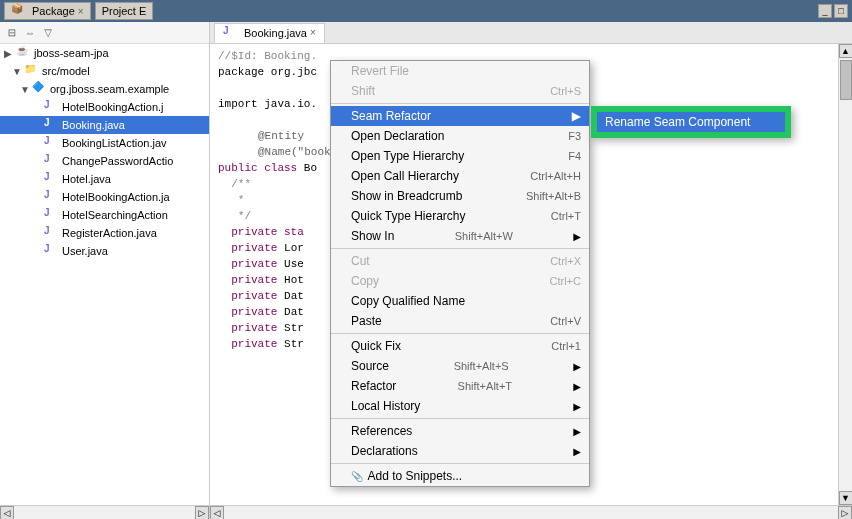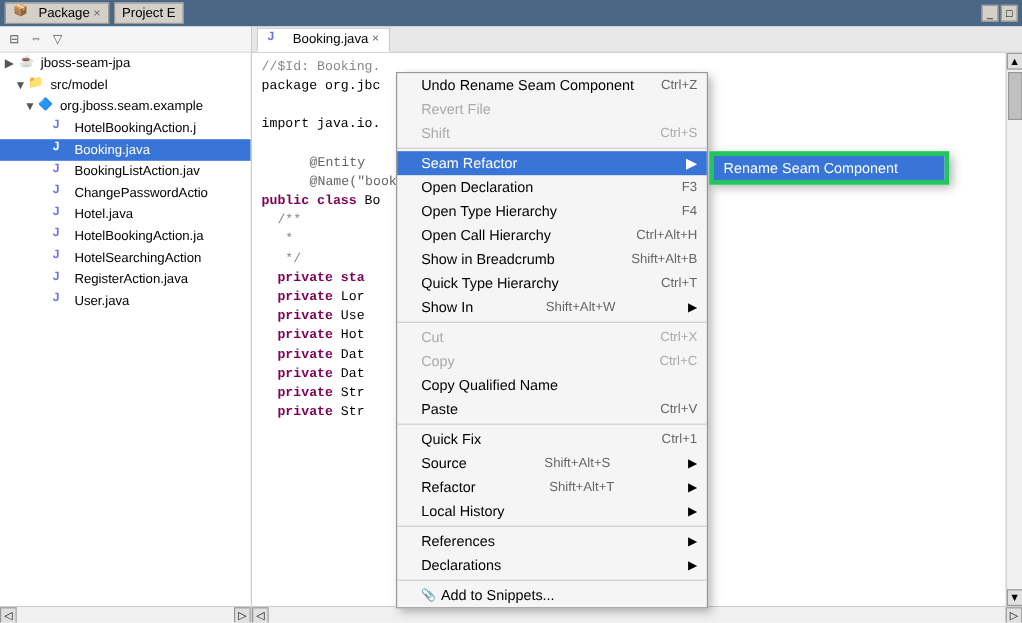--- a/index.html
+++ b/index.html
@@ -168,21 +168,21 @@
       flex: 1;
       overflow: hidden;
       padding: 4px 8px;
       font-family: 'Courier New', monospace;
       font-size: 11px;
       line-height: 16px;
       color: #000;
       position: relative;
     }
 
-    .code-blue { color: #7f0055; font-weight: bold; }
+    .code-blue { color: #7f0055; font-weight: normal; }
     .code-brown { color: #646464; margin-left: 40px; }
     .code-black { color: #000; }
     .code-gray { color: #888; }
 
     
     .context-menu {
       position: absolute;
       top: 60px;
       left: 330px;
       width: 260px;
@@ -224,21 +224,21 @@
       cursor: default;
     }
 
     
     .submenu {
       position: absolute;
       left: 260px;
       top: 0;
       width: 200px;
       background: #f5f5f5;
-      border: 4px solid #22c55e;
+      border: 6px solid #22c55e;
       box-shadow: 3px 3px 8px rgba(0,0,0,0.3);
       z-index: 101;
     }
 
     .submenu-item {
       display: flex;
       align-items: center;
       padding: 3px 8px;
       cursor: pointer;
       background: #3875d7;
@@ -455,24 +455,20 @@
       <div style="height:14px;background:#f0f0f0;border-top:1px solid #ccc;display:flex;">
         <div style="width:14px;height:14px;background:#e0e0e0;border:1px solid #999;display:flex;align-items:center;justify-content:center;font-size:9px;cursor:pointer;">◁</div>
         <div style="flex:1;background:#f0f0f0;"></div>
         <div style="width:14px;height:14px;background:#e0e0e0;border:1px solid #999;display:flex;align-items:center;justify-content:center;font-size:9px;cursor:pointer;">▷</div>
       </div>
     </div>
   </div>
 
   <div class="context-menu">
 
-    <div class="menu-item">
-      <span>Undo Rename Seam Component</span>
-      <span class="shortcut">Ctrl+Z</span>
-    </div>
 
     <div class="menu-item disabled">
       <span>Revert File</span>
     </div>
 
     <div class="menu-item disabled">
       <span>Shift</span>
       <span class="shortcut" style="color:#aaa">Ctrl+S</span>
     </div>
 

